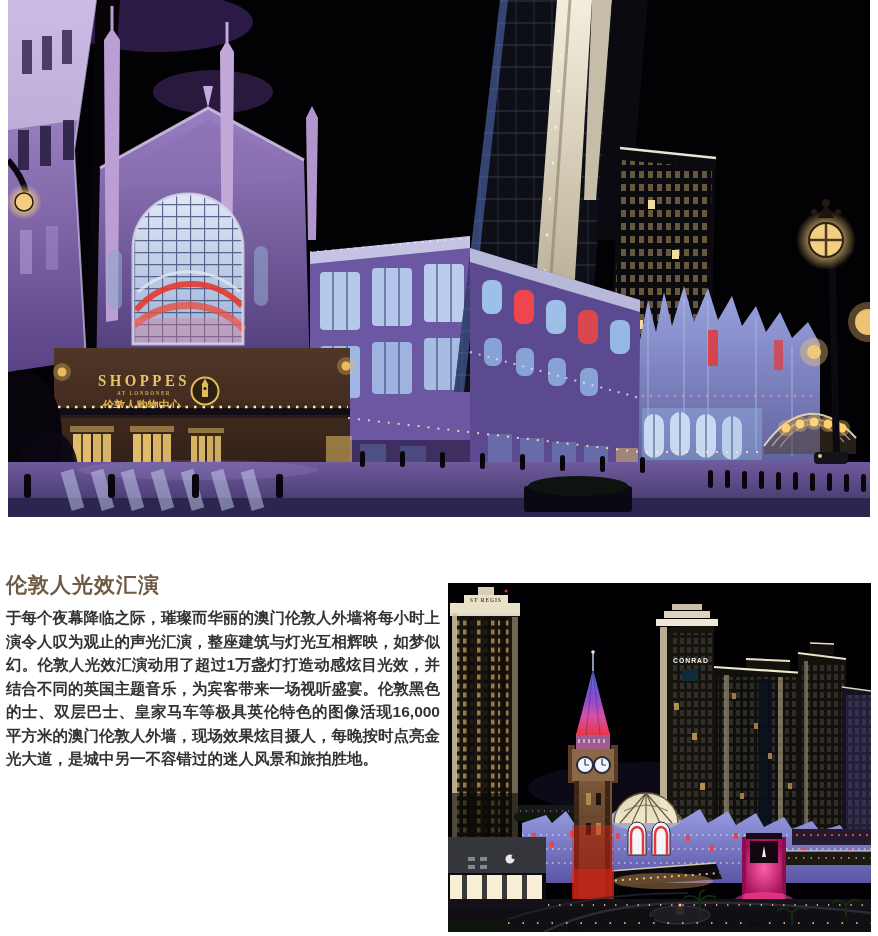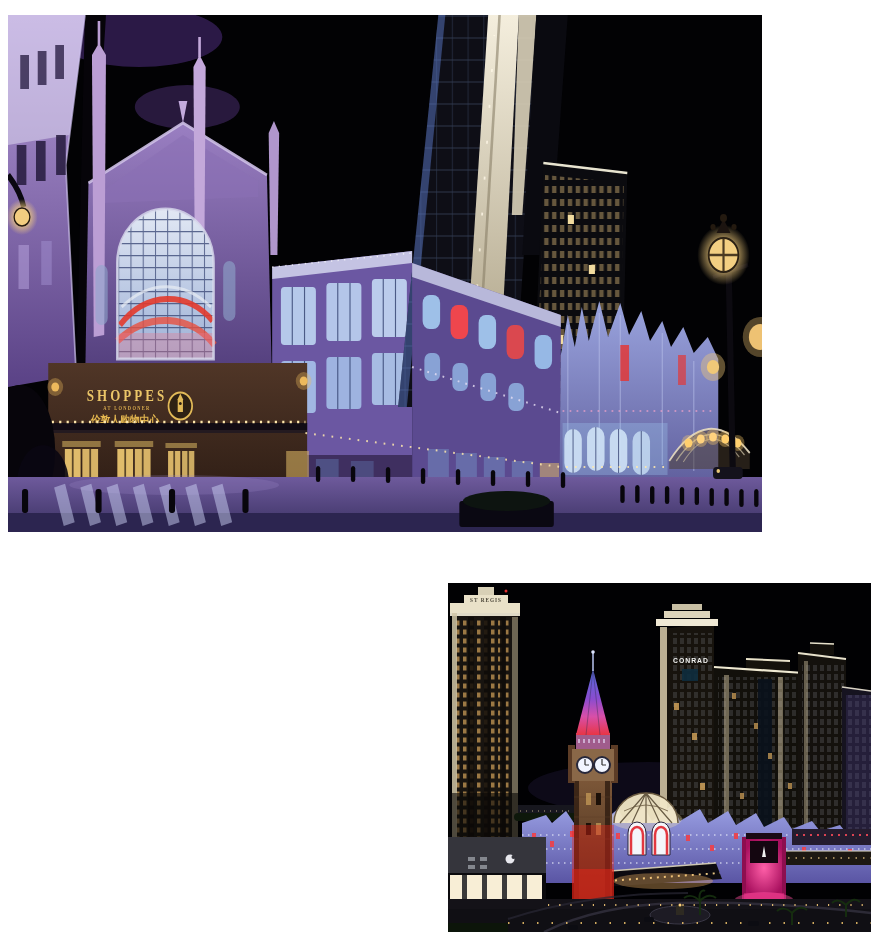--- a/index.html
+++ b/index.html
@@ -1,20 +1,20 @@
 <!DOCTYPE html>
 <html><head>
 <meta charset="utf-8">
 <style>
   html,body{margin:0;padding:0;}
   body{width:878px;height:936px;background:#ffffff;position:relative;
        font-family:"Liberation Sans",sans-serif;overflow:hidden;}
   .page{position:absolute;inset:0;}
   figure{margin:0;padding:0;}
-  .top-photo{position:absolute;left:8px;top:15px;width:754px;height:517px;overflow:hidden;}
+  .top-photo{position:absolute;left:8px;top:0;width:862px;height:517px;overflow:hidden;}
   .bottom-photo{position:absolute;left:448px;top:583px;width:423px;height:349px;overflow:hidden;}
   .top-photo svg,.bottom-photo svg{display:block;width:100%;height:100%;}
   .text-col{position:absolute;left:6px;top:571px;width:434px;}
   .article-heading{margin:0 0 7px 0;font-family:"Liberation Serif",serif;font-weight:bold;
        font-size:21px;color:#6d5b45;letter-spacing:1px;}
   .article-body{margin:0;font-weight:bold;font-size:15.5px;line-height:23.5px;color:#333333;
        text-align:justify;font-family:"Liberation Sans",sans-serif;}
   .sign-serif{font-family:"Liberation Serif",serif;font-weight:bold;}
   .sign-sans{font-family:"Liberation Sans",sans-serif;font-weight:bold;}
 </style>
@@ -308,20 +308,24 @@
         <rect x="516" y="486" width="108" height="26" rx="3" fill="#0a0812"></rect>
         <ellipse cx="570" cy="486" rx="50" ry="10" fill="#0d1410"></ellipse>
         <rect x="806" y="452" width="34" height="12" rx="4" fill="#14121c"></rect>
         <circle cx="812" cy="456" r="2" fill="#e8c878"></circle>
       </g>
 
       <path d="M340 418 L632 452 L756 452" stroke="#ffe9ad" stroke-width="2" stroke-dasharray="2 8" opacity="0.85" fill="none"></path>
     </svg>
   </figure>
 
+  <section class="text-col">
+    <h2 class="article-heading">伦敦人光效汇演</h2>
+    <p class="article-body">于每个夜幕降临之际，璀璨而华丽的澳门伦敦人外墙将每小时上演令人叹为观止的声光汇演，整座建筑与灯光互相辉映，如梦似幻。伦敦人光效汇演动用了超过1万盏灯打造动感炫目光效，并结合不同的英国主题音乐，为宾客带来一场视听盛宴。伦敦黑色的士、双层巴士、皇家马车等极具英伦特色的图像活现16,000平方米的澳门伦敦人外墙，现场效果炫目摄人，每晚按时点亮金光大道，是城中另一不容错过的迷人风景和旅拍胜地。</p>
+  </section>
 
   <figure class="bottom-photo">
     <svg viewBox="0 0 423 349" preserveAspectRatio="none">
       <defs>
         <linearGradient id="bfac" x1="0" y1="0" x2="0" y2="1">
           <stop offset="0" stop-color="#9aa0e4"></stop>
             <stop offset="1" stop-color="#5a55a4"></stop>
         </linearGradient>
         <linearGradient id="bshaft" x1="0" y1="0" x2="0" y2="1">
           <stop offset="0" stop-color="#7c5738"></stop>

